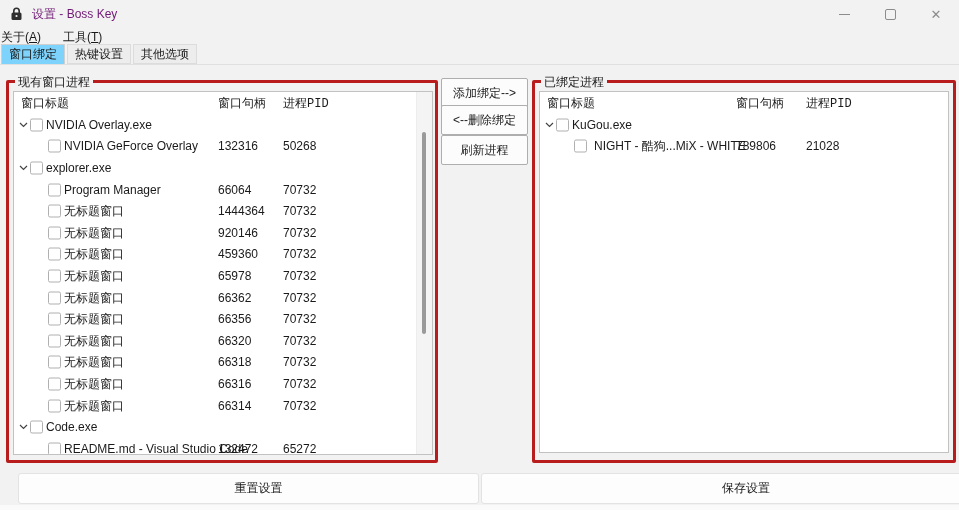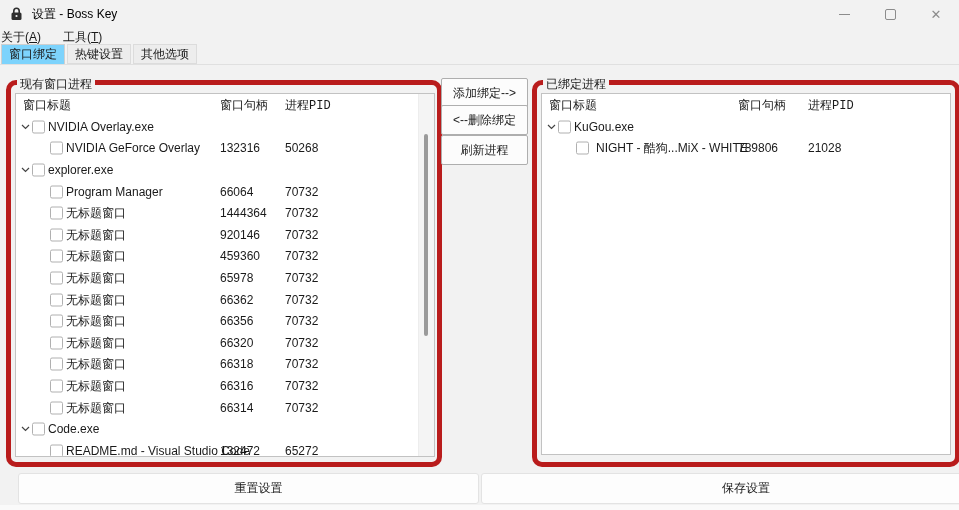--- a/index.html
+++ b/index.html
@@ -4,37 +4,37 @@
 <style>
   html,body{margin:0;padding:0;}
   body{
     width:959px;height:510px;position:relative;overflow:hidden;
     background:#f2f2f2;color:#1a1a1a;
     font-family:"Liberation Sans","DejaVu Sans",sans-serif;font-size:12px;
   }
   
   .titlebar{height:28px;display:flex;align-items:center;position:relative;}
   .lock-icon{margin-left:10px;display:inline-flex;}
-  .title-text{margin-left:9px;color:#000000;}
+  .title-text{margin-left:9px;color:#701a75;}
   .win-controls{position:absolute;right:0;top:0;height:28px;display:flex;}
   .ctrl{width:46px;height:28px;display:flex;align-items:center;justify-content:center;color:#8c8c8c;}
   .min-glyph{display:block;width:11px;height:1px;background:#8c8c8c;}
   .max-glyph{display:block;width:9px;height:9px;border:1px solid #8c8c8c;border-radius:2px;}
   .close-glyph{font-size:13px;line-height:1;color:#8c8c8c;}
   
   .menubar{height:18px;display:flex;align-items:center;padding-left:1px;gap:22px;}
   .menu-item{cursor:default;}
   .menu-item .mnemonic{text-decoration:underline;}
   
   .tabbar{height:18px;display:flex;align-items:flex-end;padding-left:1px;border-bottom:1px solid #e0e0e0;}
   .tab{padding:2px 7px 2px 7px;margin-right:2px;line-height:14px;}
   .tab.selected{background:#7dd3fc;border:1px solid #cfcfcf;border-bottom:none;padding-bottom:3px;}
   .tab.unselected{background:#ededed;border:1px solid #dcdcdc;}
   
-  .groupbox{position:absolute;border:5px solid #b91c1c;border-radius:10px;text-align:center;}
+  .groupbox{position:absolute;border:3px solid #b91c1c;border-radius:2px;text-align:center;}
   .legend{position:absolute;top:-9px;left:6px;background:#f2f2f2;padding:0 3px;white-space:nowrap;}
   #gb-left{left:6px;top:80px;width:426px;height:377px;}
   #gb-right{left:532px;top:80px;width:418px;height:377px;}
   
   .ptable{position:absolute;left:4px;top:8px;background:#fff;border:1px solid #c2c2c2;overflow:hidden;}
   #table-left{width:418px;height:362px;}
   #table-right{width:408px;height:360px;}
   .thead{position:relative;height:22px;font-family:Liberation Mono, monospace;}
   .thead span{position:absolute;top:50%;transform:translateY(-50%);white-space:nowrap;}
   .th-title{left:7px;}

